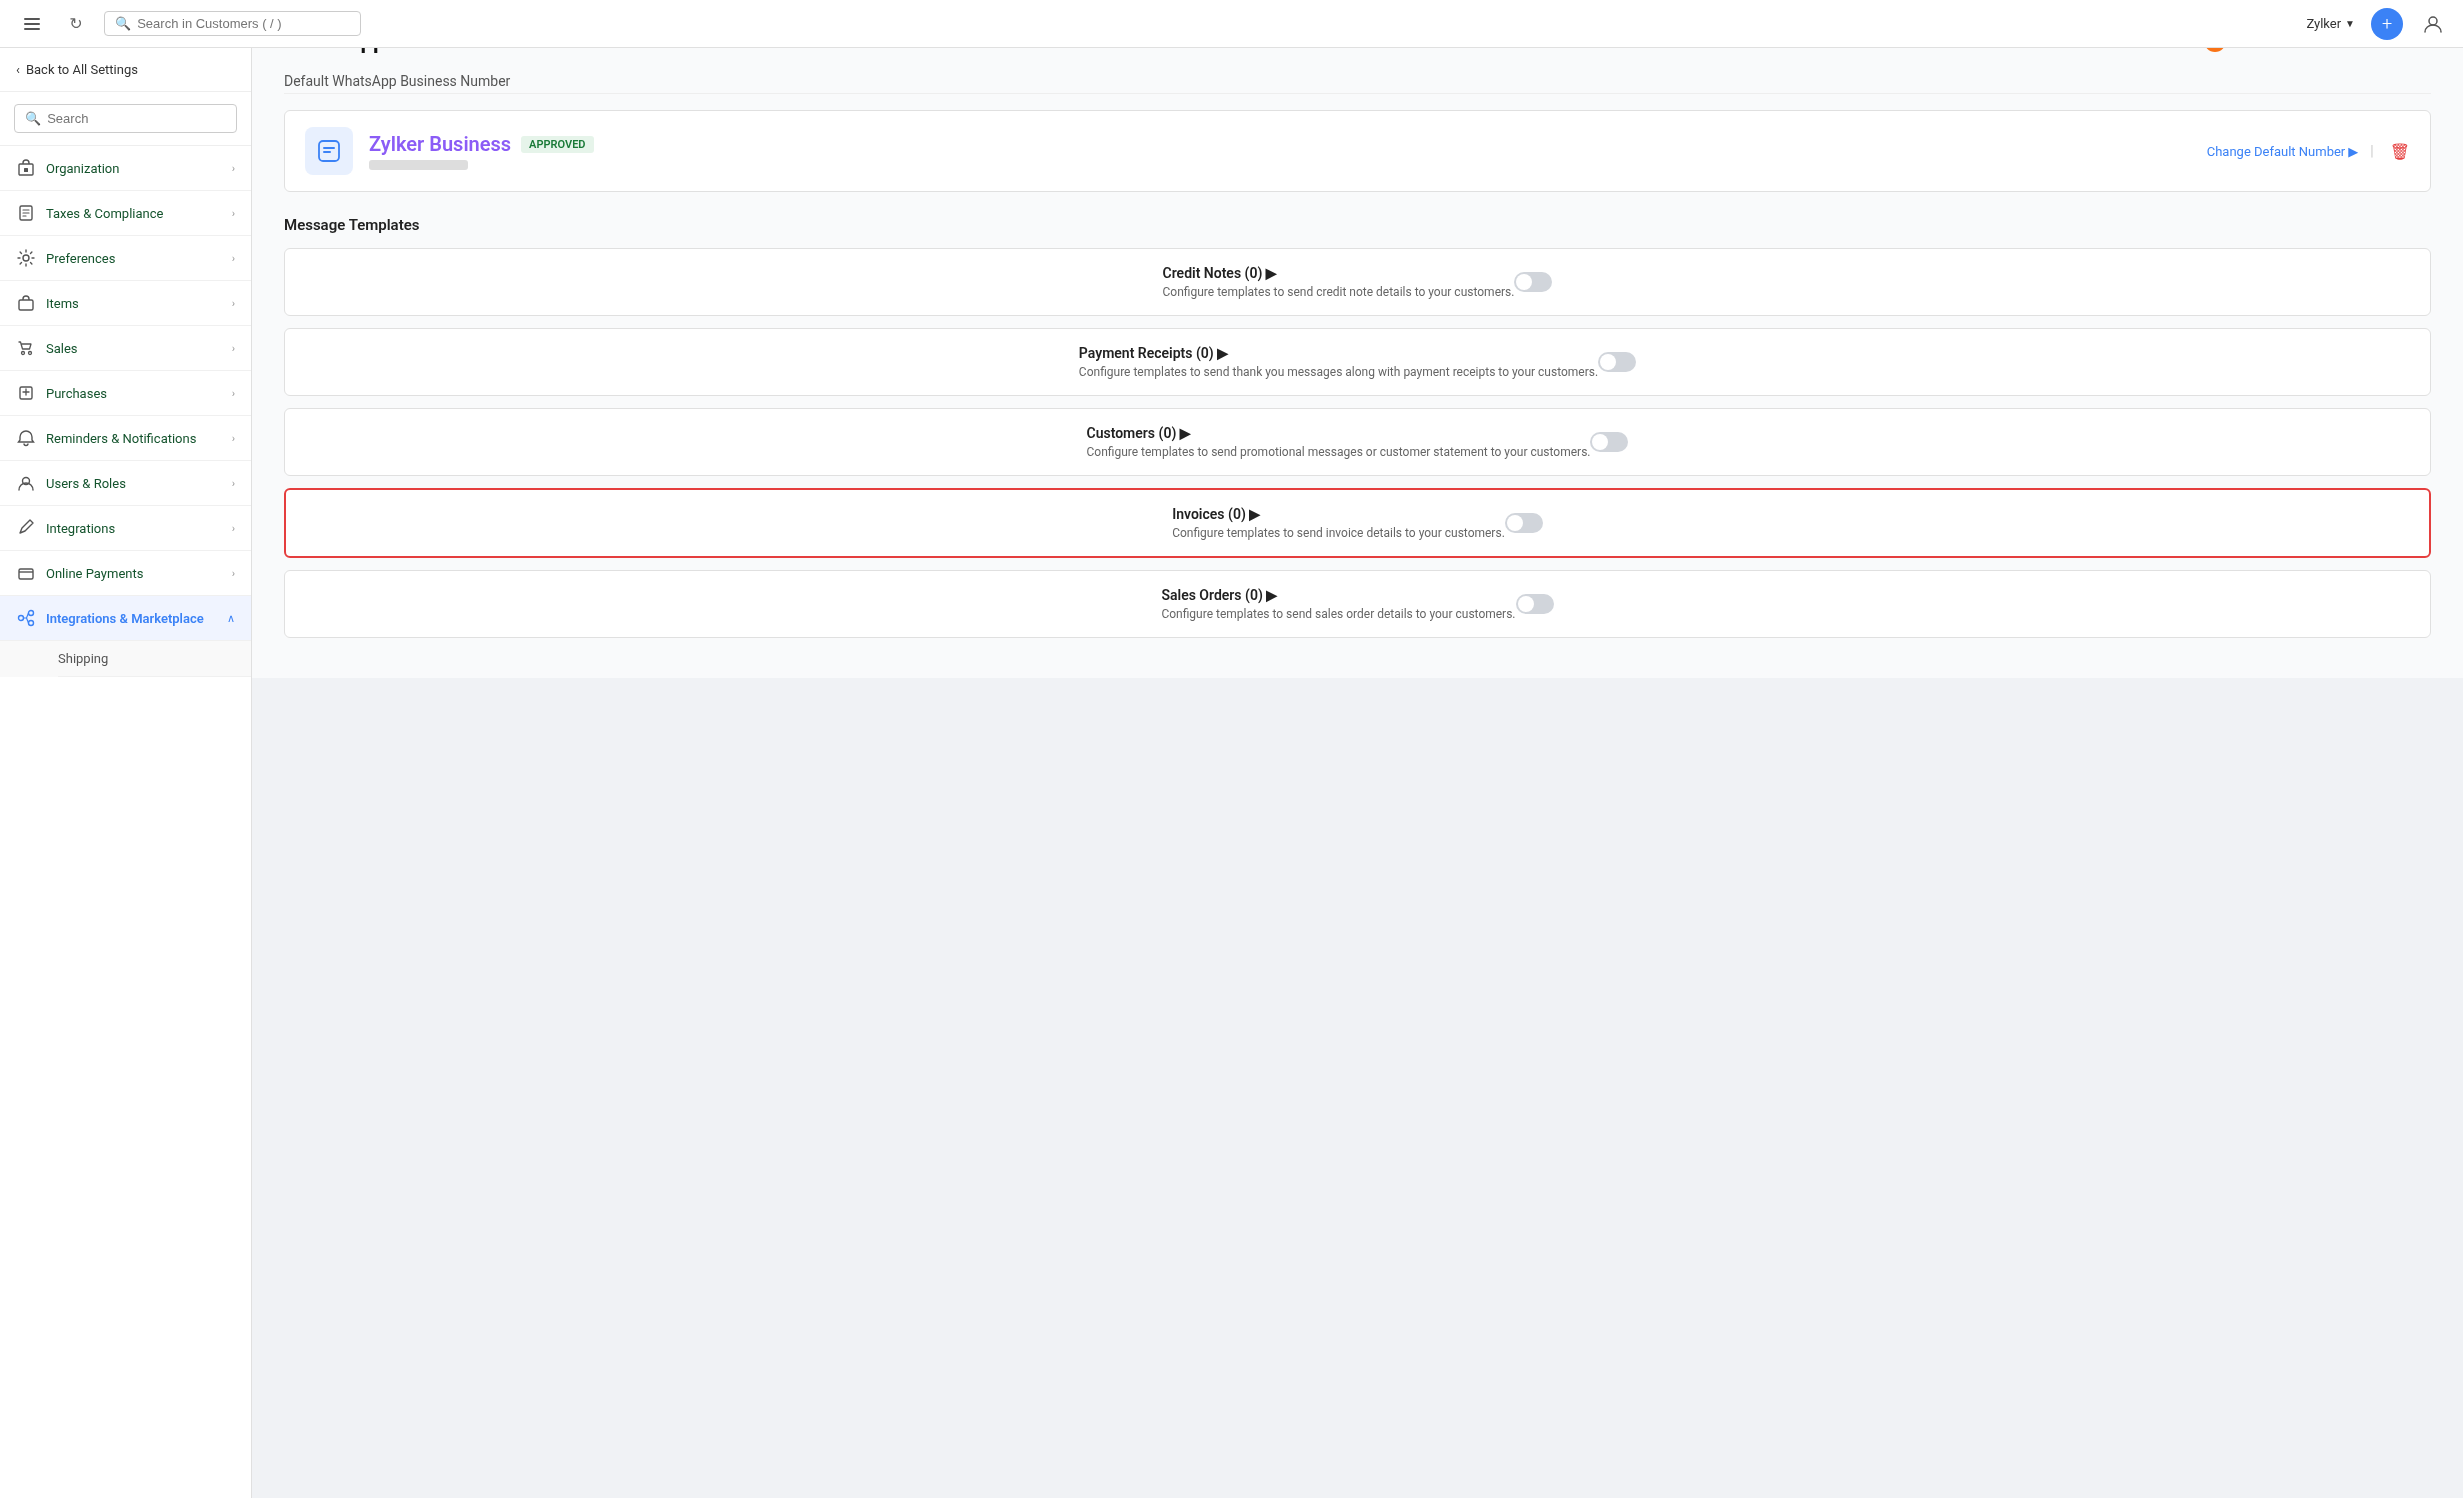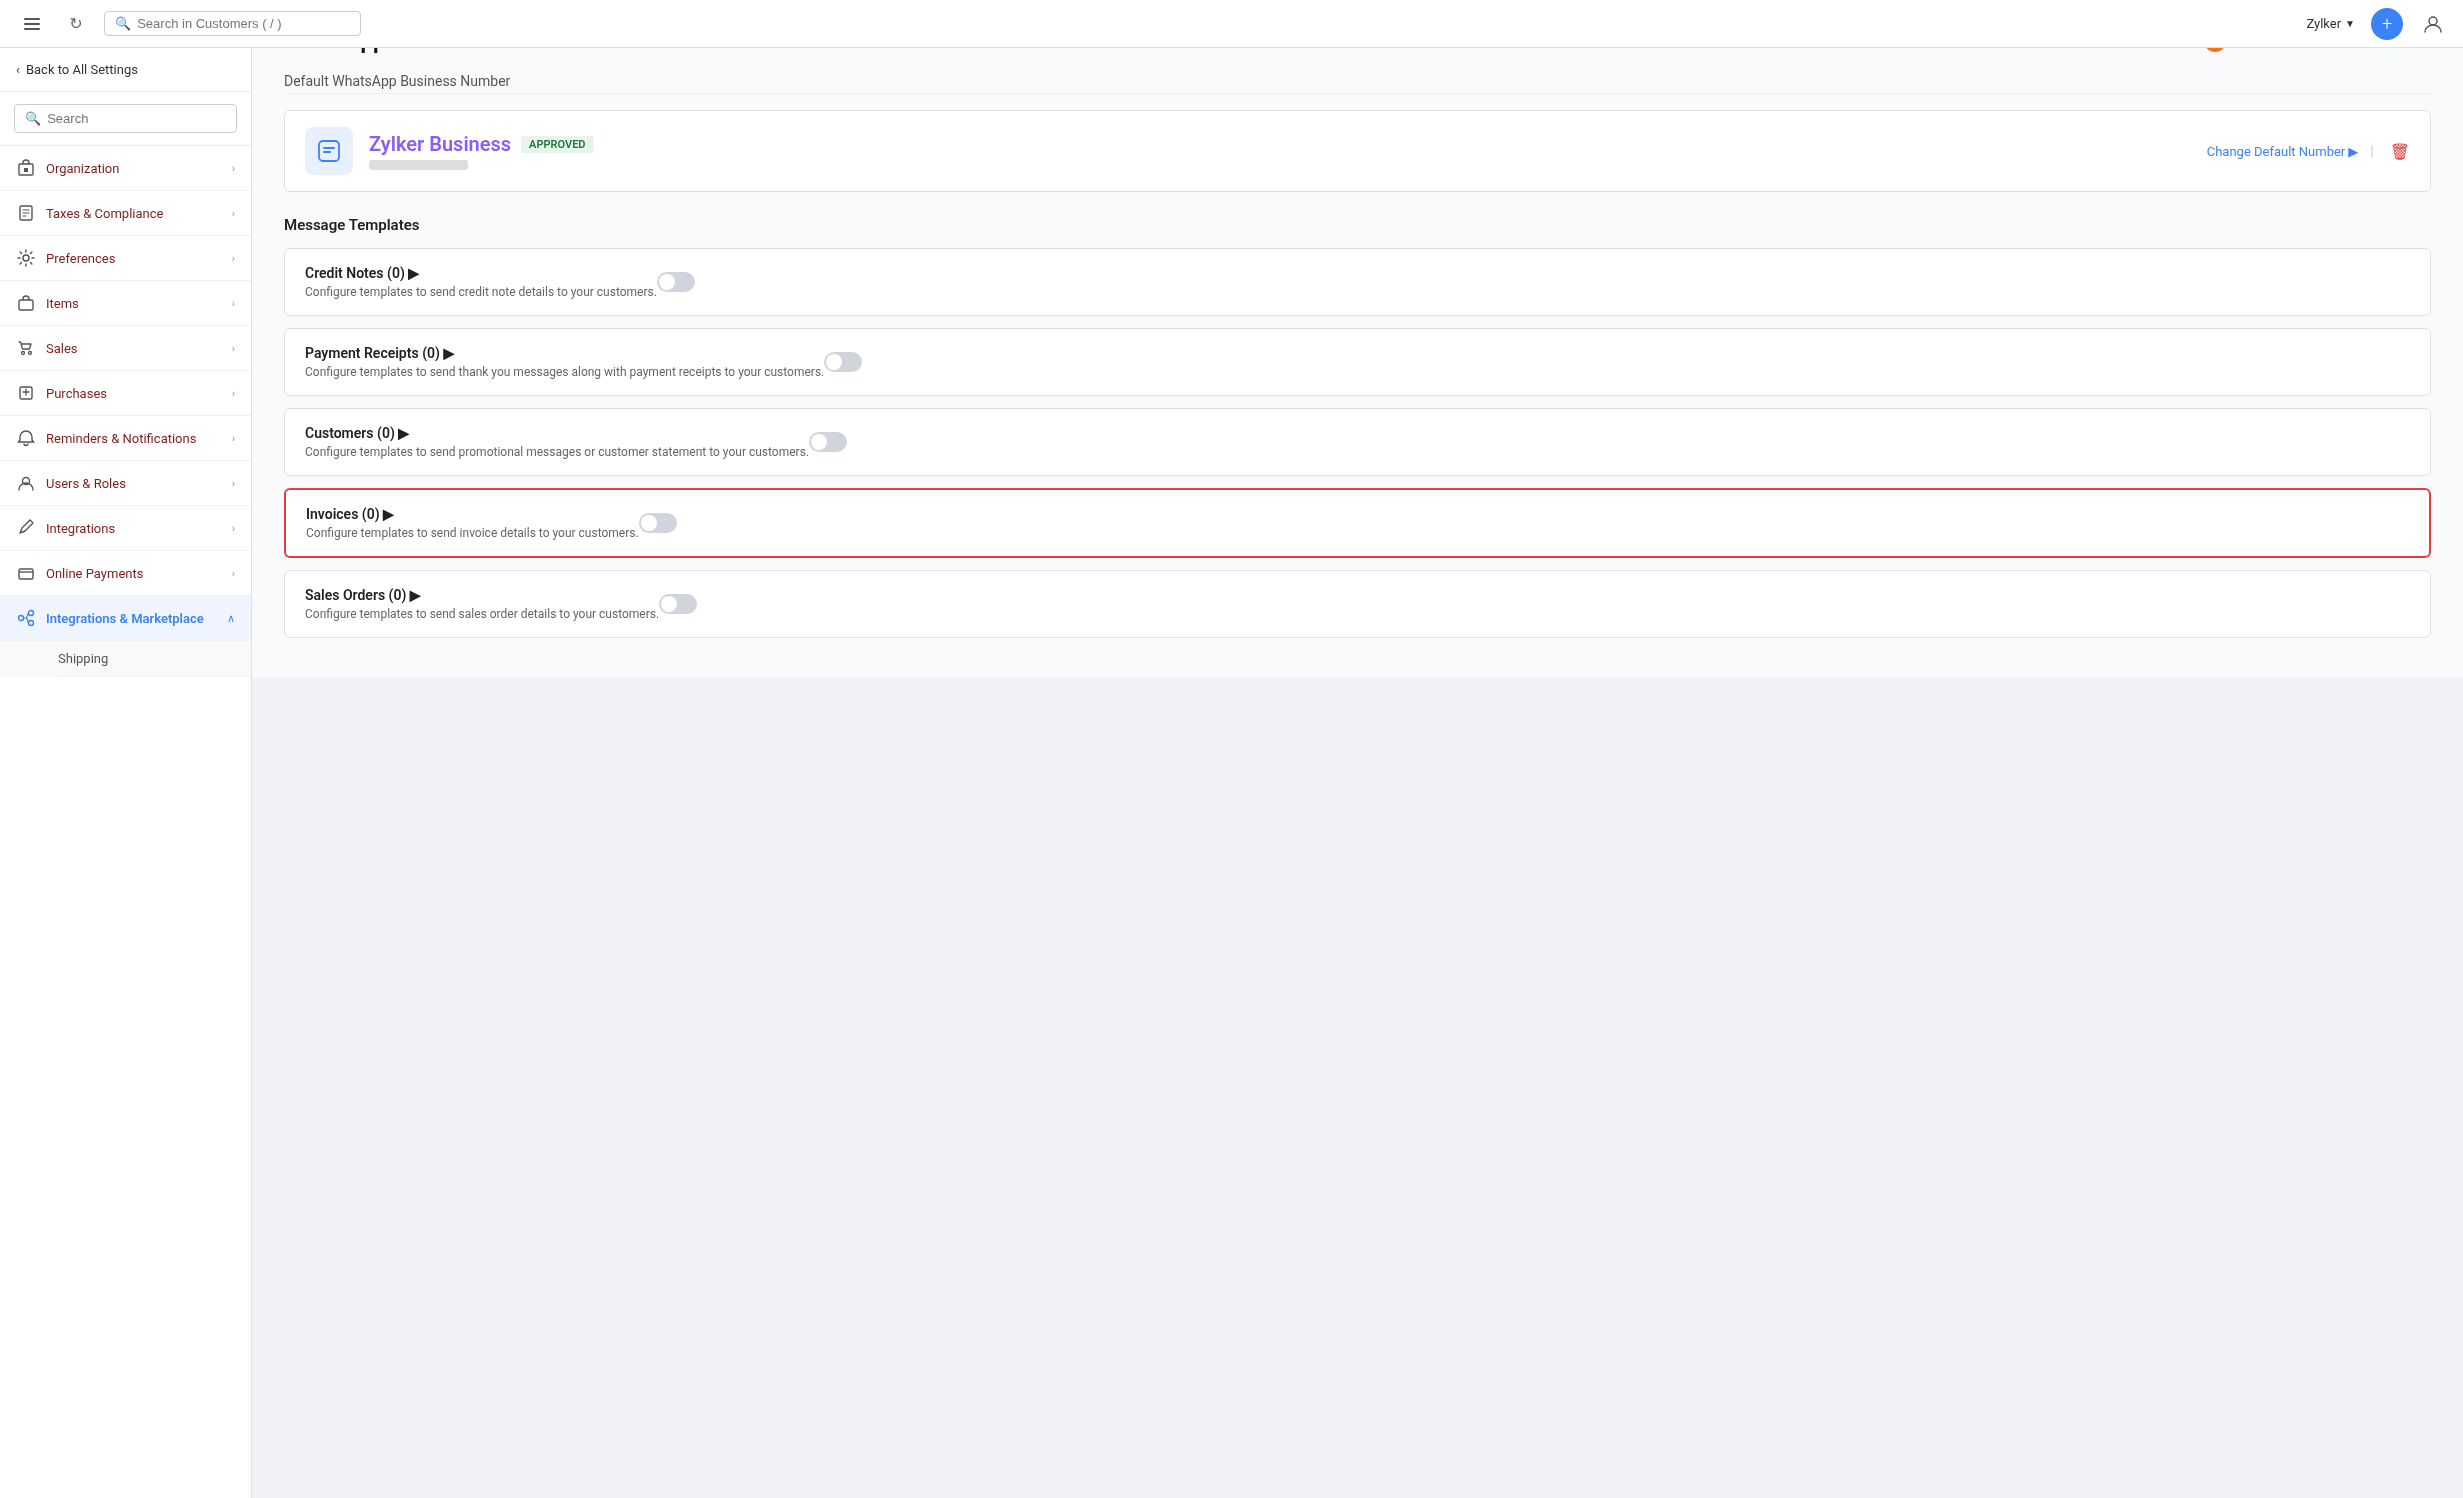--- a/index.html
+++ b/index.html
@@ -43,21 +43,21 @@
       display: flex; align-items: center; border: 1px solid #ccc;
       border-radius: 4px; padding: 6px 10px; gap: 6px; background: #fff;
     }
     .sidebar-search-input input { border: none; outline: none; font-size: 13px; width: 100%; background: transparent; }
     .nav-item {
       display: flex; align-items: center; justify-content: space-between;
       padding: 12px 16px; cursor: pointer; border-bottom: 1px solid #f0f0f0;
     }
     .nav-item-left { display: flex; align-items: center; gap: 10px; }
     .nav-item-icon { width: 20px; height: 20px; display: flex; align-items: center; justify-content: center; color: #555; font-size: 15px; }
-    .nav-item-label { font-size: 13px; color: #7f1d1d; }
+    .nav-item-label { font-size: 13px; color: #14532d; }
     .nav-item-arrow { color: #999; font-size: 11px; }
     .nav-item.active { background: #f0f4ff; }
     .nav-item.active .nav-item-label { color: #3b82f6; font-weight: 600; }
     .nav-item.active .nav-item-icon { color: #3b82f6; }
     .nav-sub { padding-left: 58px; background: #f9f9f9; }
     .nav-sub-item { padding: 10px 16px 10px 0; font-size: 13px; color: #555; cursor: pointer; display: flex; align-items: center; border-bottom: 1px solid #f0f0f0; }
 
     
     .main-content {
       margin-left: 252px; flex: 1; padding: 28px 32px; overflow-y: auto;
@@ -89,21 +89,21 @@
     .approved-badge { display: inline-flex; align-items: center; background: #e6f4ea; color: #1a7a38; font-size: 11px; font-weight: 600; padding: 2px 8px; border-radius: 3px; margin-left: 10px; }
     .phone-placeholder { margin-top: 4px; height: 10px; width: 99px; background: #ddd; border-radius: 3px; }
     .change-default { margin-left: auto; color: #3b82f6; font-size: 13px; cursor: pointer; display: flex; align-items: center; gap: 3px; }
     .delete-icon { color: #e53e3e; margin-left: 16px; cursor: pointer; font-size: 16px; }
 
     
     .templates-section { }
     .templates-title { font-size: 15px; font-weight: 600; color: #222; margin-bottom: 14px; }
     .template-card {
       background: #fff; border: 1px solid #e0e0e0; border-radius: 6px;
-      padding: 16px 20px; margin-bottom: 12px; display: flex; align-items: center; justify-content: flex-start;
+      padding: 16px 20px; margin-bottom: 12px; display: flex; align-items: center; justify-content: center;
     }
     .template-card.highlighted { border: 2px solid #e53e3e; }
     .template-card-content .template-name { font-size: 14px; font-weight: 600; color: #222; margin-bottom: 4px; }
     .template-card-content .template-desc { font-size: 12px; color: #666; }
     .toggle {
       width: 38px; height: 20px; background: #d1d5db; border-radius: 10px;
       position: relative; cursor: pointer; flex-shrink: 0;
     }
     .toggle::after {
       content: ''; position: absolute; top: 2px; left: 2px;

